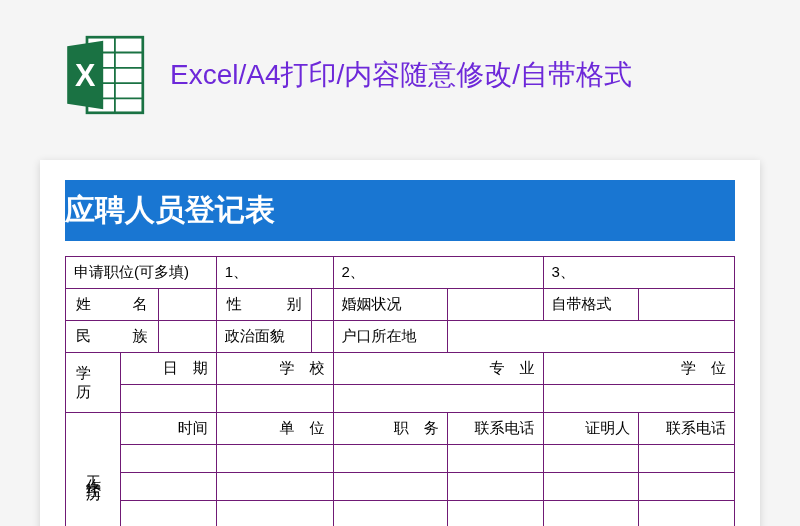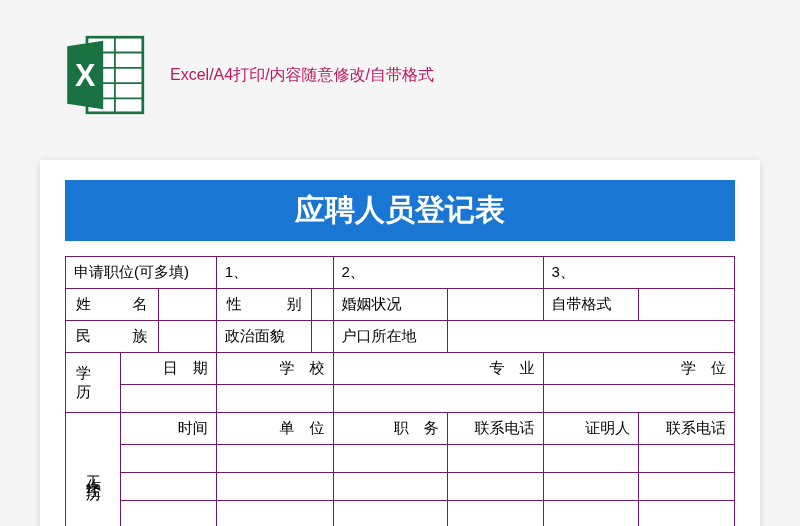--- a/index.html
+++ b/index.html
@@ -24,35 +24,35 @@
     }
     .excel-icon svg { width: 100%; height: 100%; }
     .title-block { flex: 1; }
     .main-title {
       font-size: 36px;
       font-weight: bold;
       color: #1976d2;
       margin-bottom: 8px;
     }
     .subtitle {
-      font-size: 16px;
-      color: #be185d;
+      font-size: 28px;
+      color: #6d28d9;
     }
     .document-container {
       background: #fff;
       margin: 20px 40px 0;
       box-shadow: 0 2px 8px rgba(0,0,0,0.15);
       padding: 20px 25px;
     }
     .form-title {
       background: #1976d2;
       color: #fff;
       font-size: 30px;
       font-weight: bold;
-      text-align: center;
+      text-align: left;
       padding: 10px 0;
       margin-bottom: 15px;
     }
     table {
       width: 100%;
       border-collapse: collapse;
       font-size: 15px;
     }
     td {
       border: 1px solid #701a75;

